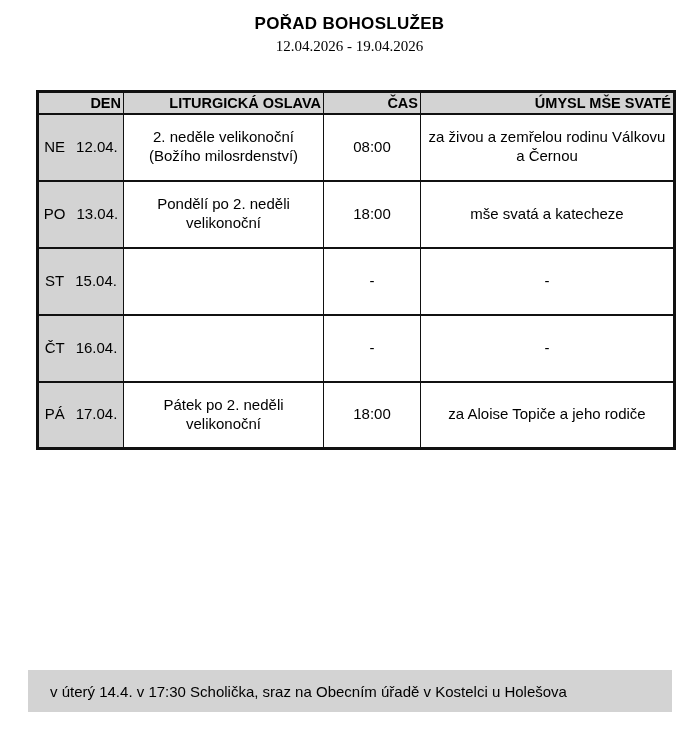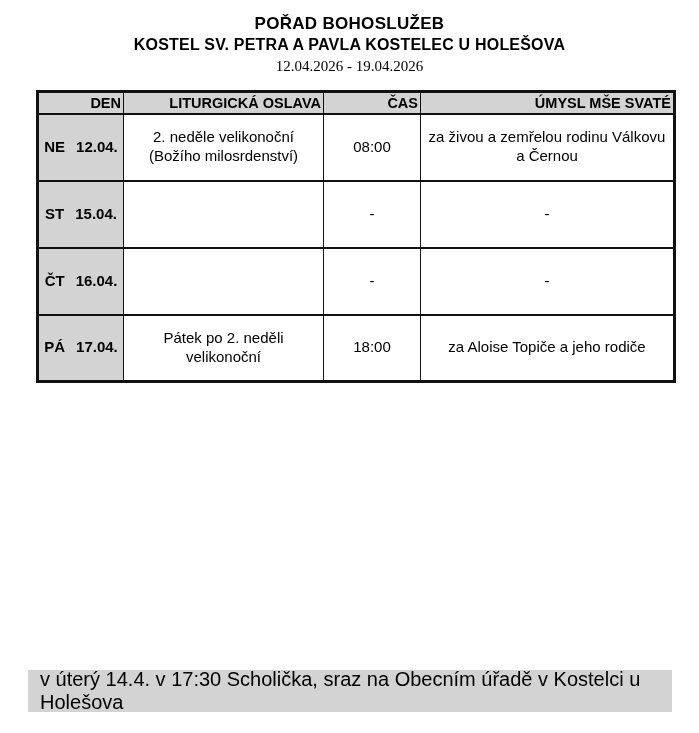--- a/index.html
+++ b/index.html
@@ -73,46 +73,45 @@
     font-size: 15px;
     text-align: center;
     vertical-align: middle;
     padding: 2px 2px;
     line-height: 1.25;
   }
   
   tbody tr:nth-child(5) td { border-top: 2px solid var(--divider-gray); }
   td.day-cell {
     background: var(--cell-gray);
-    font-weight: bold;
+    font-weight: normal;
     font-size: 15px;
     white-space: nowrap;
   }
   td.day-cell .day-abbr { margin-right: 11px; }
   .footer-bar {
     position: absolute;
     left: 28px;
     top: 670px;
     width: 644px;
     height: 42px;
     background: var(--cell-gray);
     display: flex;
     align-items: center;
-    padding-left: 12px;
-    font-size: 20px;
+    padding-left: 22px;
+    font-size: 15px;
   }
 </style>
 </head>
 <body>
 
 <div class="page">
 
   <div class="doc-header">
     <div class="title">POŘAD BOHOSLUŽEB</div>
-    <div class="subtitle">KOSTEL SV. PETRA A PAVLA KOSTELEC U HOLEŠOVA</div>
     <div class="date-range">12.04.2026 - 19.04.2026</div>
   </div>
 
   <table class="schedule">
     <colgroup>
       <col class="c-den">
         <col class="c-lit">
         <col class="c-cas">
         <col class="c-umy">
     </colgroup>
@@ -125,20 +124,28 @@
       </tr>
     </thead>
     <tbody id="schedule-body">
         <tr>
     <td class="day-cell">
       <span class="day-abbr">NE</span><span class="day-date">12.04.</span>
     </td>
     <td class="celebration-cell">2. neděle velikonoční (Božího milosrdenství)</td>
     <td class="time-cell">08:00</td>
     <td class="intention-cell">za živou a zemřelou rodinu Válkovu a Černou</td>
+  </tr>
+        <tr>
+    <td class="day-cell">
+      <span class="day-abbr">PO</span><span class="day-date">13.04.</span>
+    </td>
+    <td class="celebration-cell">Pondělí po 2. neděli velikonoční</td>
+    <td class="time-cell">18:00</td>
+    <td class="intention-cell">mše svatá a katecheze</td>
   </tr>
         <tr>
     <td class="day-cell">
       <span class="day-abbr">ST</span><span class="day-date">15.04.</span>
     </td>
     <td class="celebration-cell"></td>
     <td class="time-cell">-</td>
     <td class="intention-cell">-</td>
   </tr>
         <tr>

